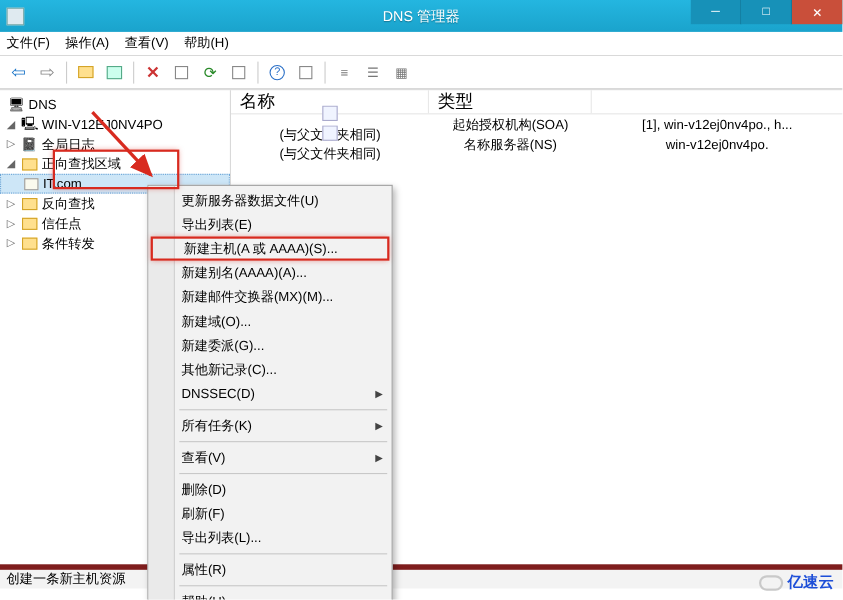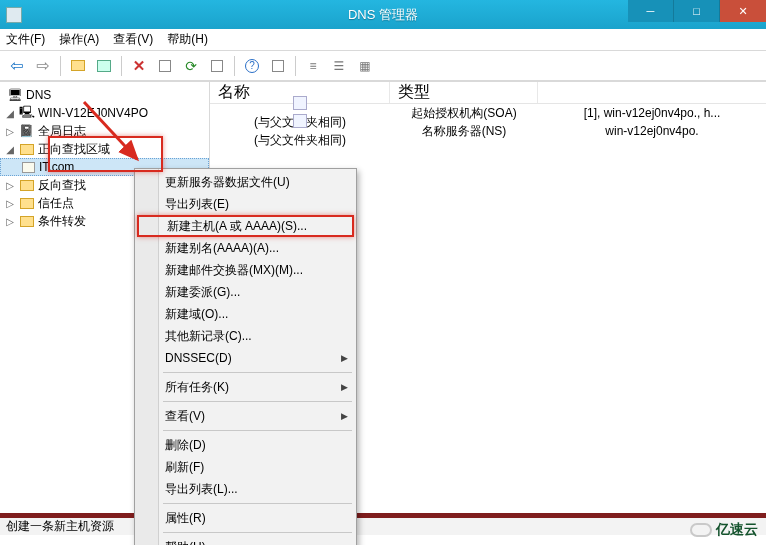--- a/index.html
+++ b/index.html
@@ -48,21 +48,21 @@
   .ctxitem.hl { border:2px solid #d82a1f; height:22px; box-shadow:0 0 5px rgba(216,42,31,.5); }
   .ctxgutter { position:absolute; left:0; top:0; bottom:0; width:24px; background:#eaeaea; border-right:1px solid #d0d0d0; }
   .ctxitems { position:relative; }
 
   
   .callbox1 { position:absolute; left:48px; top:136px; width:115px; height:36px; border:2px solid #d82a1f; box-shadow:0 0 5px rgba(216,42,31,.5); pointer-events:none; }
   .arrow { position:absolute; left:79px; top:97px; width:68px; height:68px; pointer-events:none; }
   .arrow svg { overflow:visible; }
 
   
-  .wm { position:absolute; right:8px; bottom:6px; font-size:14px; color:#14532d; display:flex; align-items:center; gap:4px; font-weight:bold;justify-content:center; }
+  .wm { position:absolute; right:8px; bottom:6px; font-size:14px; color:#1d4ed8; display:flex; align-items:center; gap:4px; font-weight:bold;justify-content:center; }
   .wm .cloud { width:22px; height:14px; border:2px solid #c9c9c9; border-radius:8px; position:relative; }
 </style>
 </head>
 <body>
 
 <div class="titlebar">
   <span class="title-icon"></span>
   <span class="title-text">DNS 管理器</span>
   <div class="winbtns">
     <div class="winbtn min">─</div>
@@ -217,22 +217,22 @@
 </div>
 
 <div class="ctxmenu">
   <div class="ctxgutter"></div>
   <div class="ctxitems" id="ctxitems">
       <div class="ctxitem">更新服务器数据文件(U)</div>
       <div class="ctxitem">导出列表(E)</div>
       <div class="ctxitem hl">新建主机(A 或 AAAA)(S)...</div>
       <div class="ctxitem">新建别名(AAAA)(A)...</div>
       <div class="ctxitem">新建邮件交换器(MX)(M)...</div>
+      <div class="ctxitem">新建域(O)...</div>
       <div class="ctxitem">新建委派(G)...</div>
-      <div class="ctxitem">新建域(O)...</div>
       <div class="ctxitem">其他新记录(C)...</div>
       <div class="ctxitem has-sub">DNSSEC(D)</div>
       <div class="ctxsep"></div>
       <div class="ctxitem has-sub">所有任务(K)</div>
       <div class="ctxsep"></div>
       <div class="ctxitem has-sub">查看(V)</div>
       <div class="ctxsep"></div>
       <div class="ctxitem">删除(D)</div>
       <div class="ctxitem">刷新(F)</div>
       <div class="ctxitem">导出列表(L)...</div>

